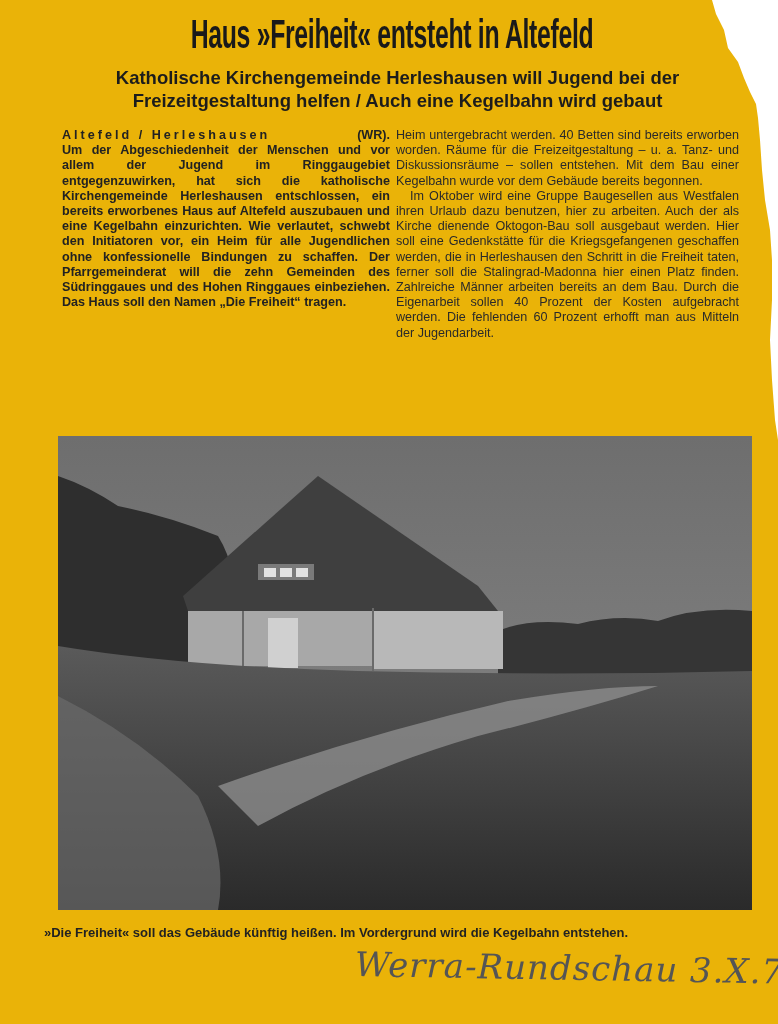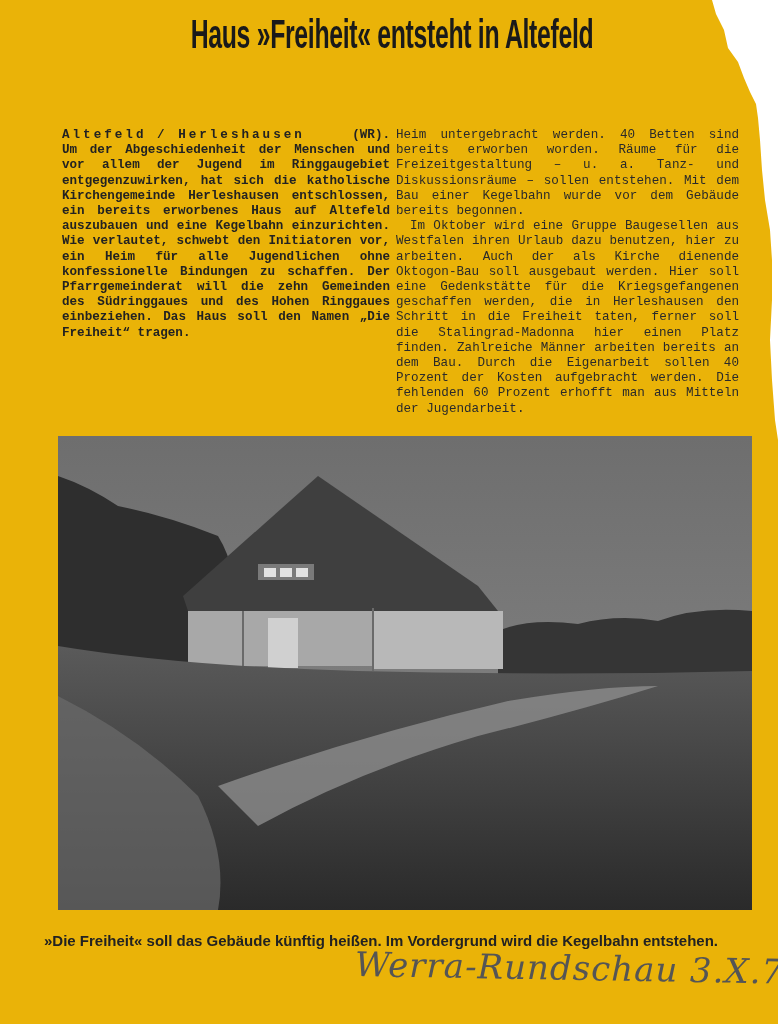--- a/index.html
+++ b/index.html
@@ -20,56 +20,58 @@
     font-size:40px; line-height:44px; color:#1a1a1a;
     transform: scaleX(0.62); transform-origin: 397px 0;
     letter-spacing:-0.5px;
   }
   .subhead {
     position:absolute; left:40px; top:66px; width:715px; text-align:center;
     font-family:"Liberation Sans", sans-serif; font-weight:bold;
     font-size:18.5px; line-height:23px; color:#1c1c1c;
   }
   .col {
-    position:absolute; top:128px; font-family:Liberation Mono, monospace;
+    position:absolute; top:128px; font-family:Liberation Sans, sans-serif;
     font-size:12.6px; line-height:15.2px; color:#222; text-align:justify;
   }
   .col p { margin:0; }
   .col-left { left:62px; width:328px; font-weight:bold; }
   .col-left .normal { font-weight:normal; }
   .col-right { left:396px; width:343px; color:#2a2a2a; }
   .dateline { letter-spacing:3px; }
   .dateline .wr { letter-spacing:0; float:right; }
   .indent { text-indent:14px; }
   .photo {
     position:absolute; left:58px; top:436px; width:694px; height:474px;
     background:#555;
     overflow:hidden;
   }
   .photo svg { display:block; }
   .caption {
     position:absolute; left:44px; top:925px; width:720px;
     font-family:"Liberation Sans", sans-serif; font-weight:bold;
-    font-size:15px; color:#222; white-space:nowrap;margin-top:7px;
+    font-size:13px; color:#222; white-space:nowrap;
   }
   .handwriting {
     position:absolute; left:355px; top:948px;
     font-family:"DejaVu Serif", serif; font-style:italic;
     font-size:34px; color:#555; letter-spacing:1px;
     transform: rotate(1deg);
   }
 </style>
 </head>
 <body>
 
 <div class="paper">
 
   <div class="headline">Haus »Freiheit« entsteht in Altefeld</div>
 
   <div class="subhead">
+    <div>Katholische Kirchengemeinde Herleshausen will Jugend bei der</div>
+    <div>Freizeitgestaltung helfen / Auch eine Kegelbahn wird gebaut</div>
   </div>
 
   <div class="col col-left">
     <p class="dateline">
       <span>Altefeld / Herleshausen</span>
       <span class="wr">(WR).</span>
     </p>
     <p>Um der Abgeschiedenheit der Menschen und vor allem der Jugend im Ringgaugebiet entgegenzuwirken, hat sich die katholische Kirchengemeinde Herleshausen entschlossen, ein bereits erworbenes Haus auf Altefeld auszubauen und eine Kegelbahn einzurichten. Wie verlautet, schwebt den Initiatoren vor, ein Heim für alle Jugendlichen ohne konfessionelle Bindungen zu schaffen. Der Pfarrgemeinderat will die zehn Gemeinden des Südringgaues und des Hohen Ringgaues einbeziehen. Das Haus soll den Namen „Die Freiheit“ tragen.</p>
   </div>
 

